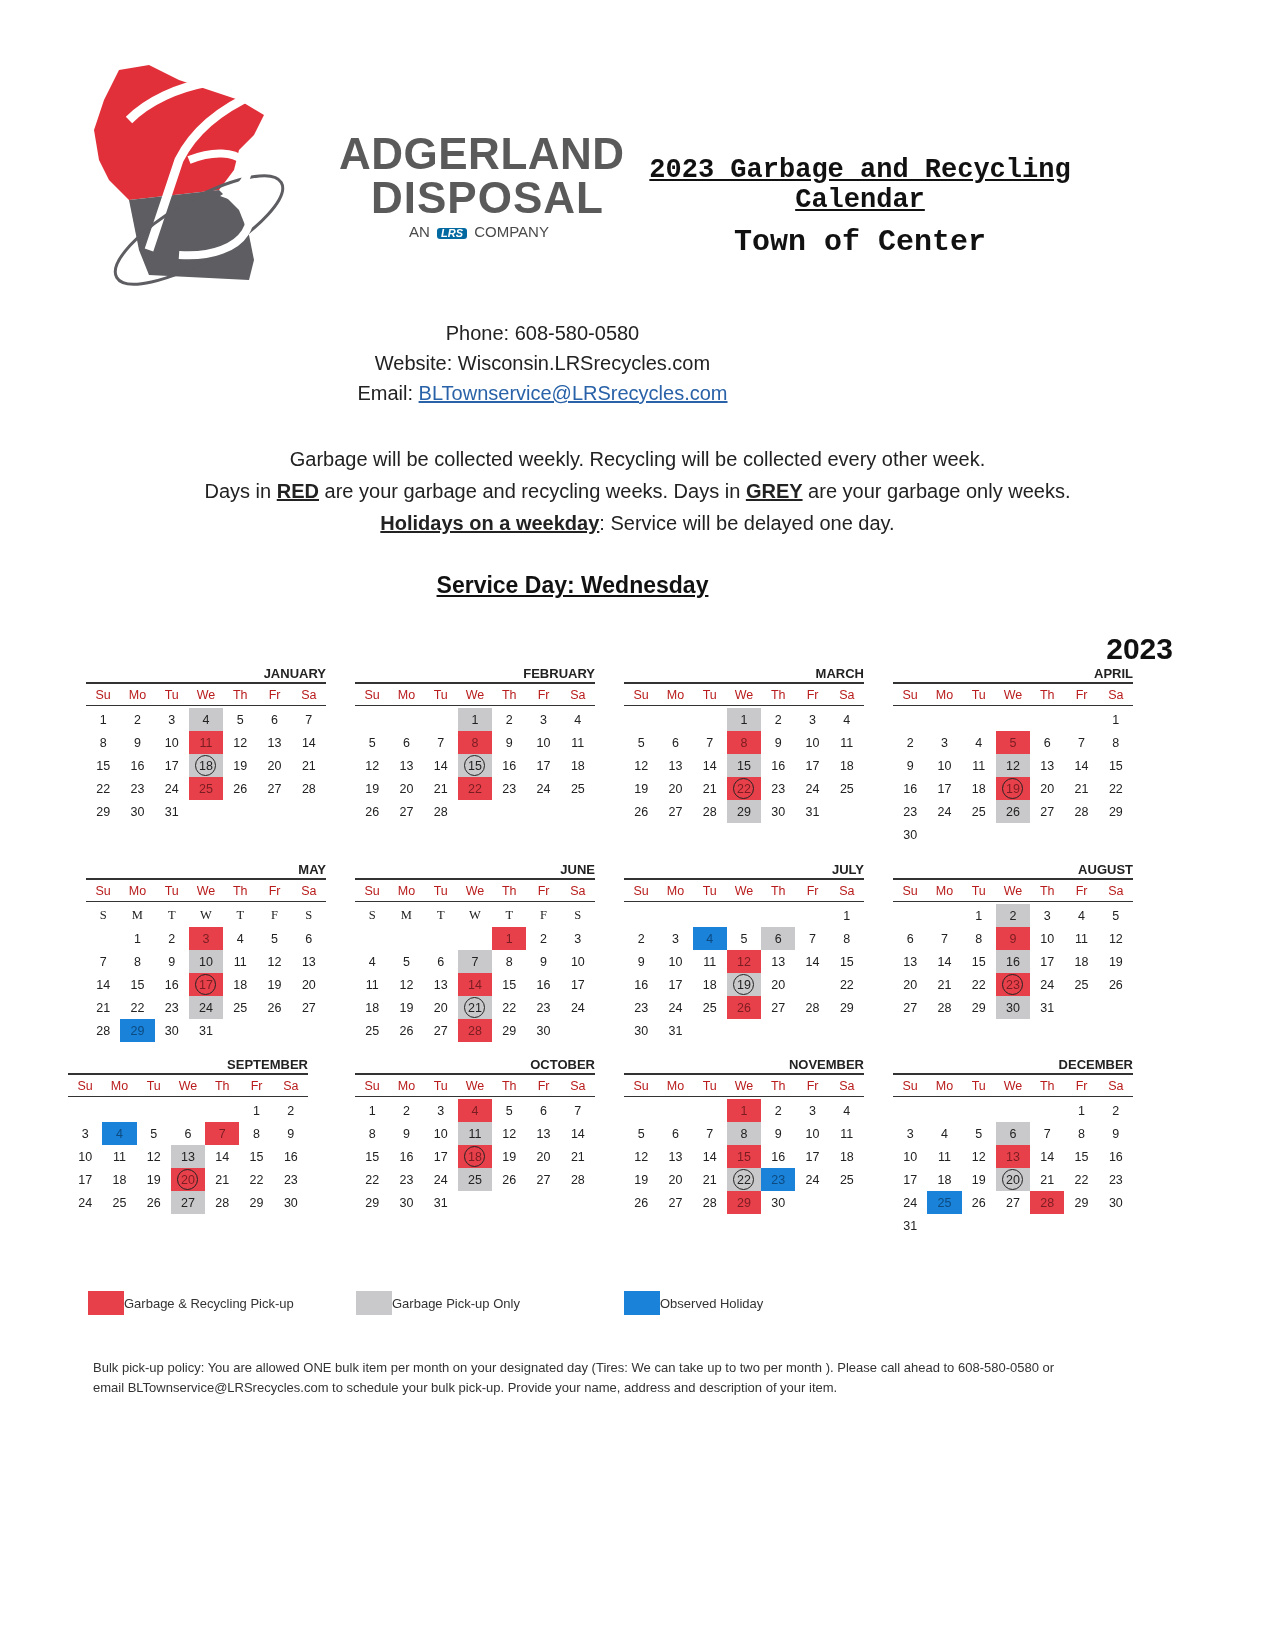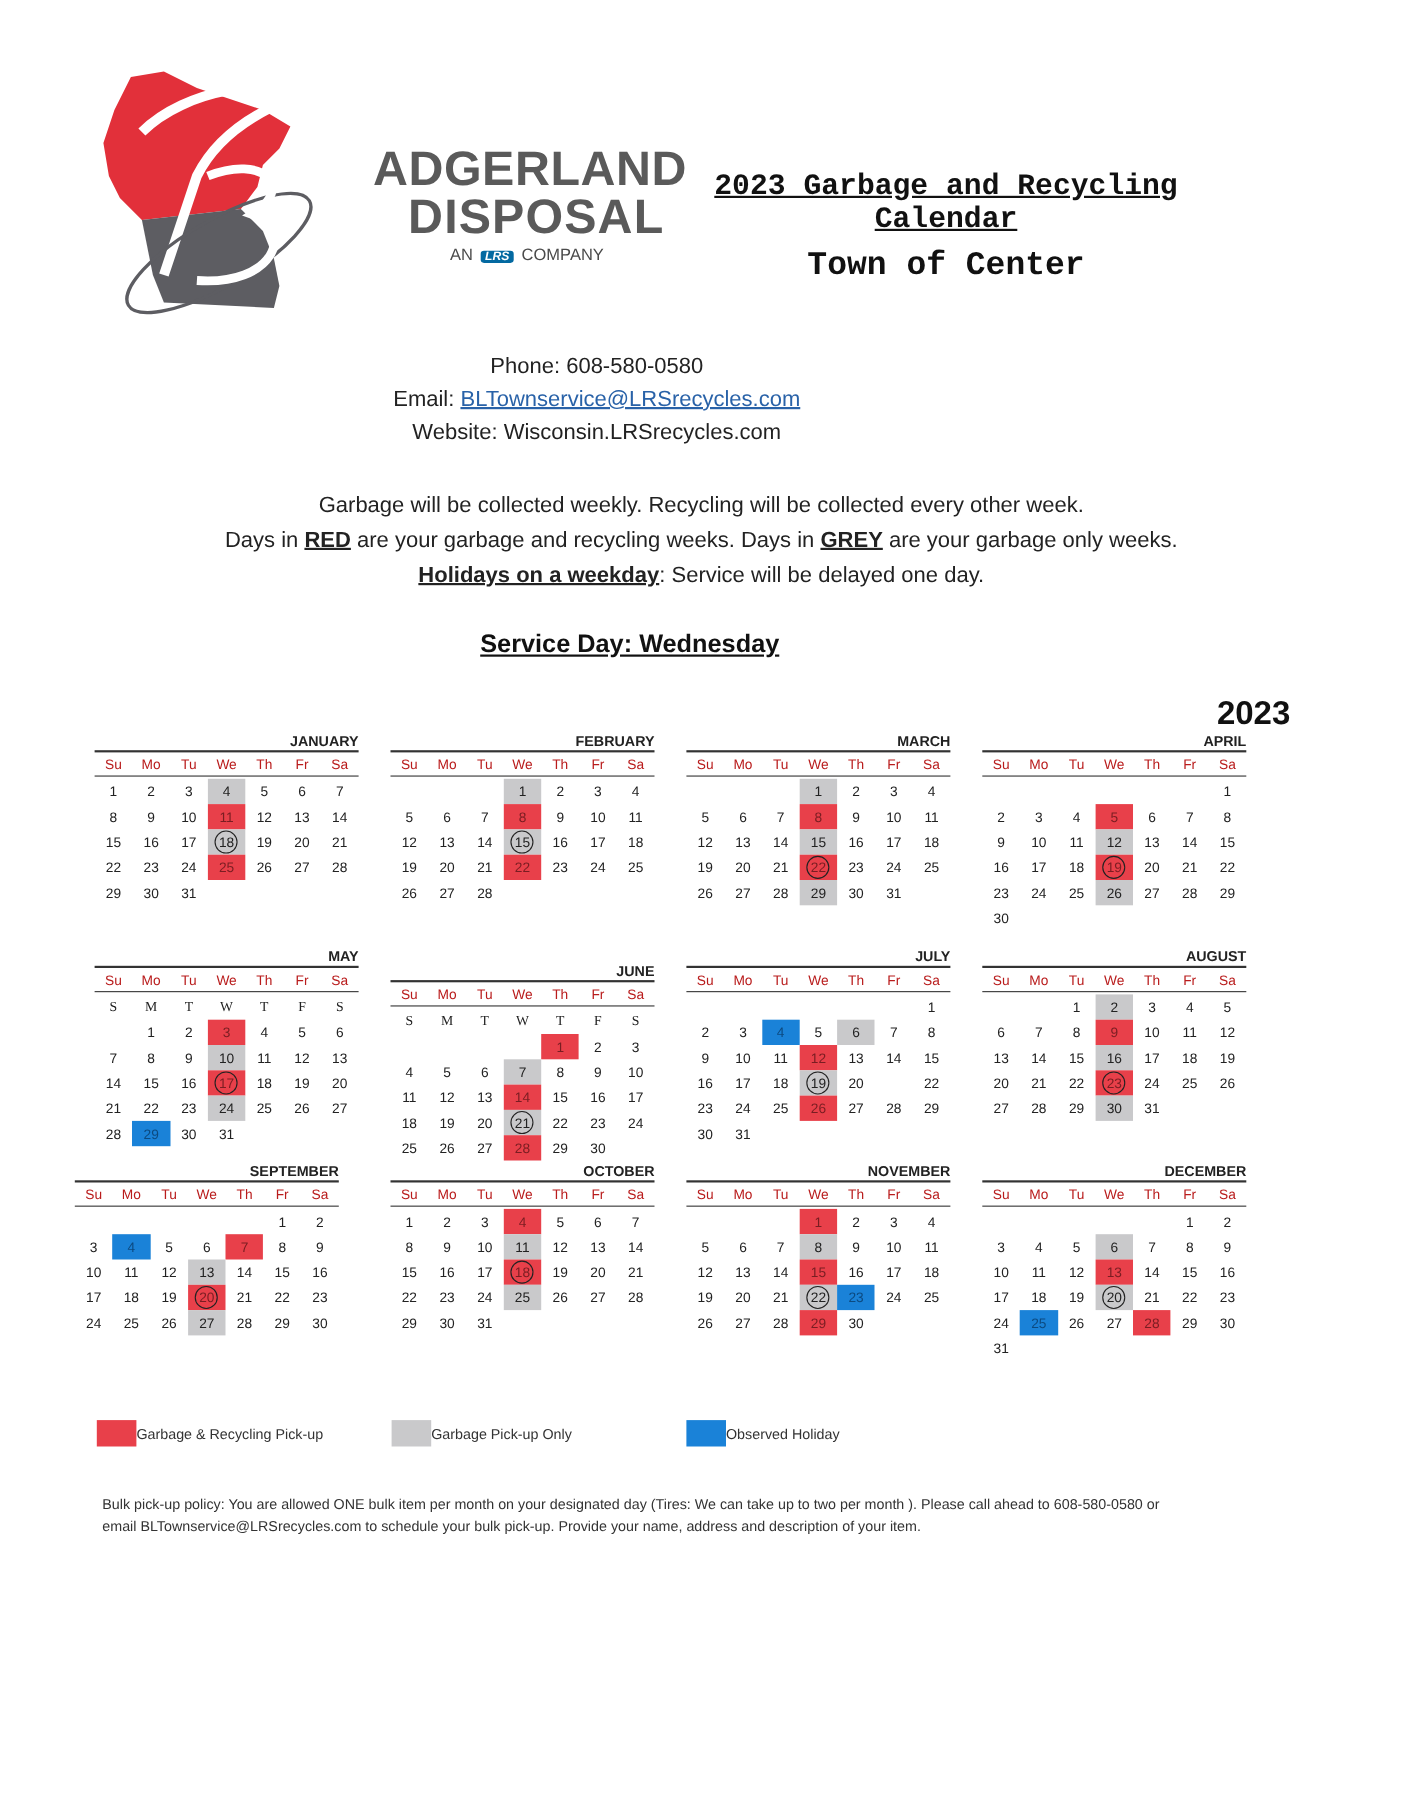--- a/index.html
+++ b/index.html
@@ -69,24 +69,24 @@
   </div>
 </div>
 
 <div class="title-block">
   <div class="doc-title">2023 Garbage and Recycling Calendar</div>
   <div class="doc-sub">Town of Center</div>
 </div>
 
 <div class="contact">
   <div>Phone: 608-580-0580</div>
+  <div>Website: Wisconsin.LRSrecycles.com</div>
   <div>
     <span>Email: </span><a>BLTownservice@LRSrecycles.com</a>
   </div>
-  <div>Website: Wisconsin.LRSrecycles.com</div>
 </div>
 
 <div class="info">
   <div>Garbage will be collected weekly. Recycling will be collected every other week.</div>
   <div>
     <span>Days in </span><b>RED</b><span> are your garbage and recycling weeks. Days in </span><b>GREY</b><span> are your garbage only weeks.</span>
   </div>
   <div>
     <b>Holidays on a weekday</b><span>: Service will be delayed one day.</span>
   </div>
@@ -632,21 +632,21 @@
           <span>29</span>
         </div>
         <div class="cell">
           <span>30</span>
         </div>
         <div class="cell">
           <span>31</span>
         </div>
       </div>
     </div>
-    <div class="month" style="left: 355px; top: 862px; margin-top: 13px;">
+    <div class="month" style="left: 355px; top: 862px;">
       <div class="month-name">JUNE</div>
       <div class="month-head">
         <span>Su</span>
         <span>Mo</span>
         <span>Tu</span>
         <span>We</span>
         <span>Th</span>
         <span>Fr</span>
         <span>Sa</span>
       </div>

